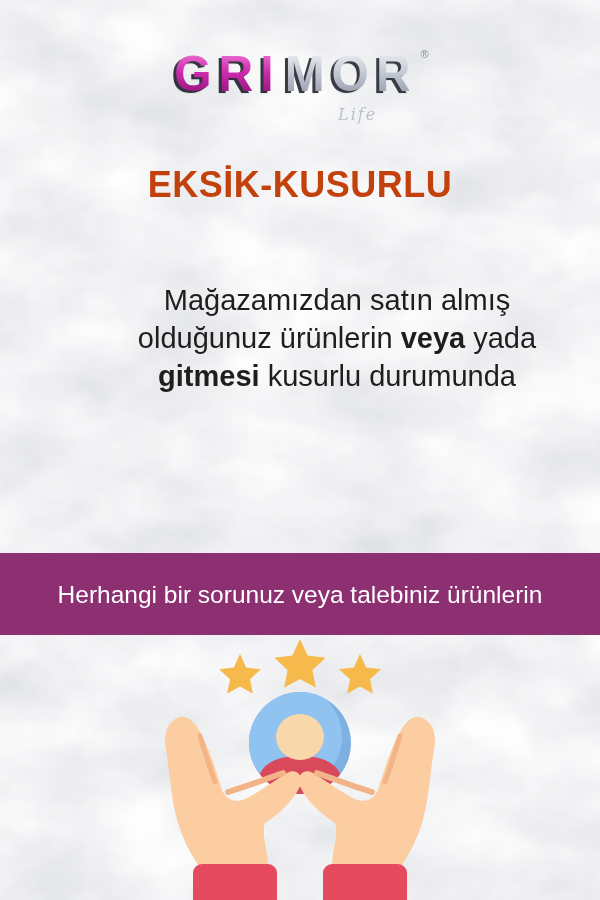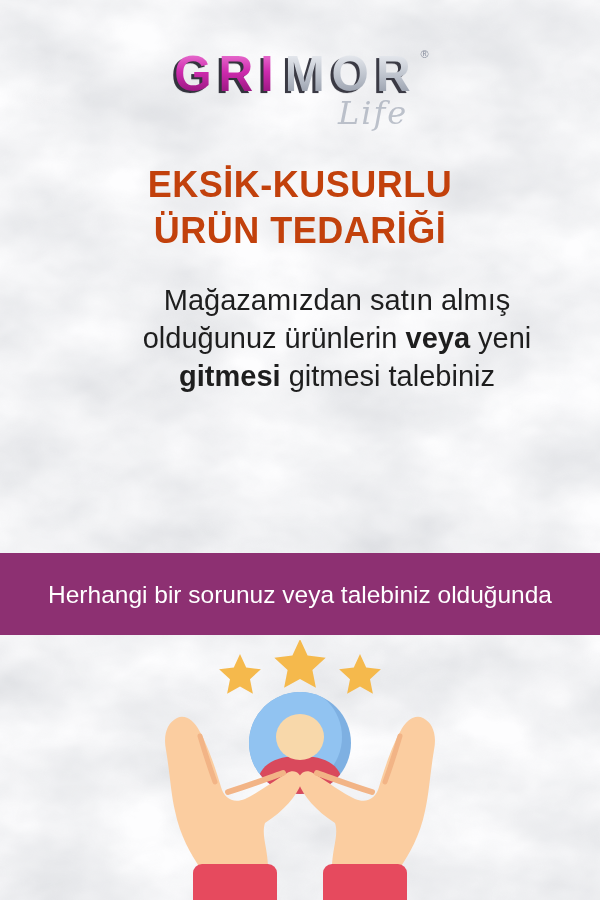--- a/index.html
+++ b/index.html
@@ -23,23 +23,23 @@
     filter:drop-shadow(-3px 2px 0 #33333d);
   }
   .logo-mor{
     background-image:linear-gradient(180deg,#f0f2f6 0%,#bcc2cc 55%,#8f96a4 100%);
     background-clip:text;-webkit-background-clip:text;
     filter:drop-shadow(-3px 2px 0 #3a3a44);
     margin-left:4px;
   }
   .logo-tm{font-size:11px;color:#8a90a0;vertical-align:top;position:relative;top:-2px;left:3px;}
   .logo-script{
-    position:absolute;top:44px;left:338px;
+    position:absolute;top:55px;left:338px;
     font-family:"DejaVu Serif",serif;font-style:italic;
-    font-size:32px;color:rgba(130,140,158,0.5);letter-spacing:2px;
+    font-size:16px;color:rgba(130,140,158,0.5);letter-spacing:2px;
   }
 
   
   .heading{
     position:absolute;top:138px;left:0;width:100%;text-align:center;
     font-size:36px;font-weight:800;color:#c2410c;line-height:46px;letter-spacing:.5px;
   }
 
   
   .bodytext{
@@ -76,34 +76,33 @@
   <rect width="600" height="900" filter="url(#marbleF)" opacity="0.55"></rect>
 </svg>
 
 <header class="logo">
   <span class="logo-script">Life</span>
   <span class="logo-text logo-gri">GRI</span><span class="logo-text logo-mor">MOR</span><span class="logo-tm">®</span>
 </header>
 
 <h1 class="heading">
   <span class="line">EKSİK-KUSURLU</span>
-  <span class="line">ÜRÜN TEDARİĞİ</span>
 </h1>
 
 <p class="bodytext p1">
   <span class="line">Mağazamızdan satın almış</span>
-  <span class="line"><span>olduğunuz ürünlerin </span><span class="bold">veya</span><span> yeni</span></span>
-  <span class="line"><span class="bold">gitmesi</span><span> gitmesi talebiniz</span></span>
+  <span class="line"><span>olduğunuz ürünlerin </span><span class="bold">veya</span><span> yada</span></span>
+  <span class="line"><span class="bold">gitmesi</span><span> kusurlu durumunda</span></span>
 </p>
 
 <p class="bodytext p2">
 </p>
 
 <div class="banner">
-  <span class="line">Herhangi bir sorunuz veya talebiniz olduğunda</span>
+  <span class="line">Herhangi bir sorunuz veya talebiniz ürünlerin</span>
 </div>
 
 <svg class="illus" width="600" height="260" viewBox="0 0 600 260" aria-hidden="true">
   <defs>
     <clipPath id="avclip">
         <circle cx="300" cy="103" r="51"></circle>
       </clipPath>
   </defs>
 
   <polygon points="240,14 246.2,27.5 260.9,29.2 250,39.2 252.9,53.8 240,46.5 227.1,53.8 230,39.2 219.1,29.2 233.8,27.5" fill="#F5B94C"></polygon>

